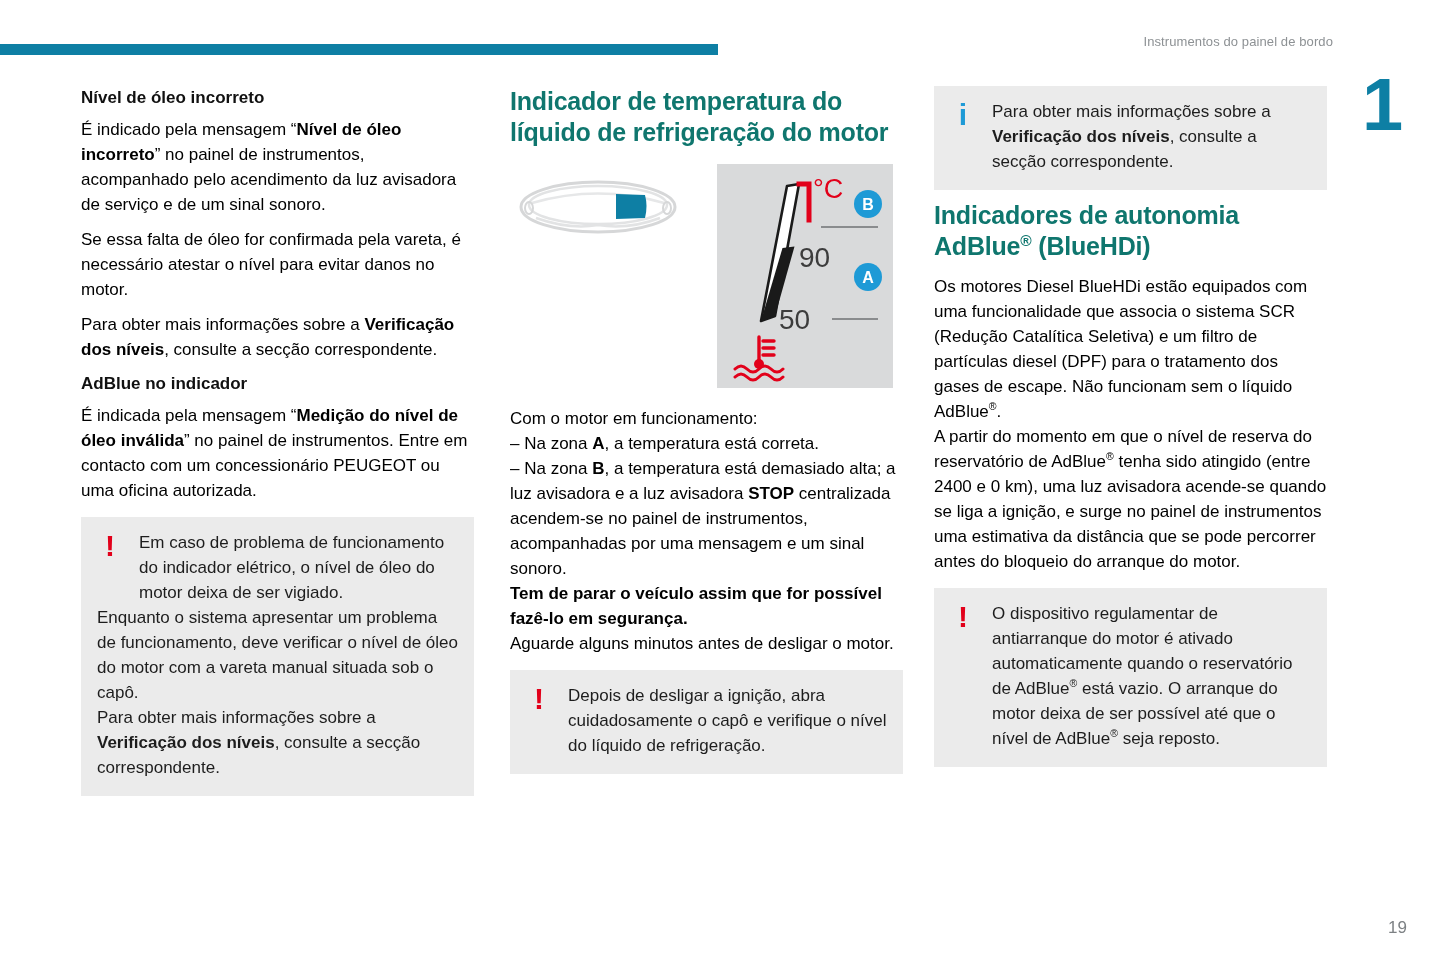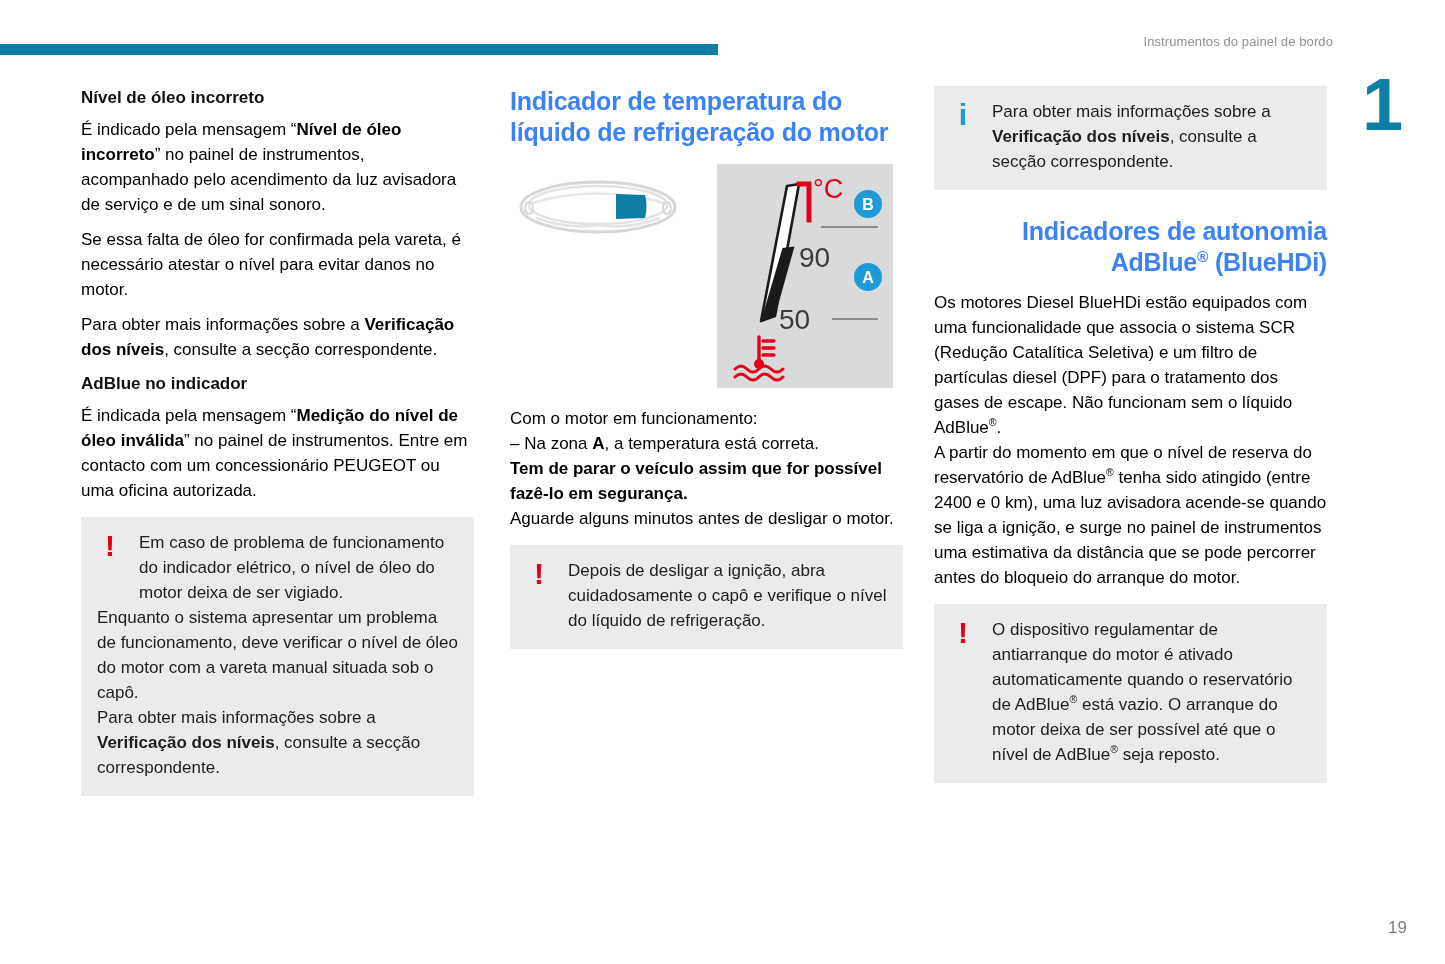--- a/index.html
+++ b/index.html
@@ -67,21 +67,21 @@
   #col-middle { left: 510px; }
   #col-right  { left: 934px; }
 
   
   h2.section-title {
     font-size: 25px;
     font-weight: bold;
     line-height: 31px;
     margin: 0 0 12px 0;
     letter-spacing: -0.2px;
-    color: #3b82f6;
+    color: #0f766e;
   }
   h3.sub-title {
     font-size: 17px;
     font-weight: bold;
     line-height: 23px;
     margin: 0 0 8px 0;
     color: #111;
   }
   p.body {
     font-size: 17px;
@@ -237,40 +237,41 @@
         </g>
       </svg>
     </div>
 
   </div>
 
   <p class="body tight">Com o motor em funcionamento:</p>
 
   <p class="body tight"><span>–  Na zona </span><b>A</b><span>, a temperatura está correta.</span></p>
 
+  <p class="body tight"><span>–  Na zona </span><b>B</b><span>, a temperatura está demasiado alta; a luz avisadora e a luz avisadora </span><b>STOP</b><span> centralizada acendem-se no painel de instrumentos, acompanhadas por uma mensagem e um sinal sonoro.</span></p>
 
   <p class="body tight"><b>Tem de parar o veículo assim que for possível fazê-lo em segurança.</b></p>
 
   <p class="body">Aguarde alguns minutos antes de desligar o motor.</p>
 
   <div class="callout">
     <div class="callout-icon icon-warning">!</div>
     <p class="lead-in">Depois de desligar a ignição, abra cuidadosamente o capô e verifique o nível do líquido de refrigeração.</p>
   </div>
 
 </div>
 
 <div class="column" id="col-right">
 
   <div class="callout" style="margin-top:0;">
     <div class="callout-icon icon-info">i</div>
     <p class="lead-in"><span>Para obter mais informações sobre a </span><b>Verificação dos níveis</b><span>, consulte a secção correspondente.</span></p>
   </div>
 
-  <h2 class="section-title" style="margin-top:26px;text-align:right;"><span>Indicadores de autonomia AdBlue</span><sup>®</sup><span> (BlueHDi)</span></h2>
+  <h2 class="section-title" style="margin-top:10px;"><span>Indicadores de autonomia AdBlue</span><sup>®</sup><span> (BlueHDi)</span></h2>
 
   <p class="body tight"><span>Os motores Diesel BlueHDi estão equipados com uma funcionalidade que associa o sistema SCR (Redução Catalítica Seletiva) e um filtro de partículas diesel (DPF) para o tratamento dos gases de escape. Não funcionam sem o líquido AdBlue</span><sup>®</sup><span>.</span></p>
 
   <p class="body"><span>A partir do momento em que o nível de reserva do reservatório de AdBlue</span><sup>®</sup><span> tenha sido atingido (entre 2400 e 0 km), uma luz avisadora acende-se quando se liga a ignição, e surge no painel de instrumentos uma estimativa da distância que se pode percorrer antes do bloqueio do arranque do motor.</span></p>
 
   <div class="callout">
     <div class="callout-icon icon-warning">!</div>
     <p class="lead-in"><span>O dispositivo regulamentar de antiarranque do motor é ativado automaticamente quando o reservatório de AdBlue</span><sup>®</sup><span> está vazio. O arranque do motor deixa de ser possível até que o nível de AdBlue</span><sup>®</sup><span> seja reposto.</span></p>
   </div>
 

